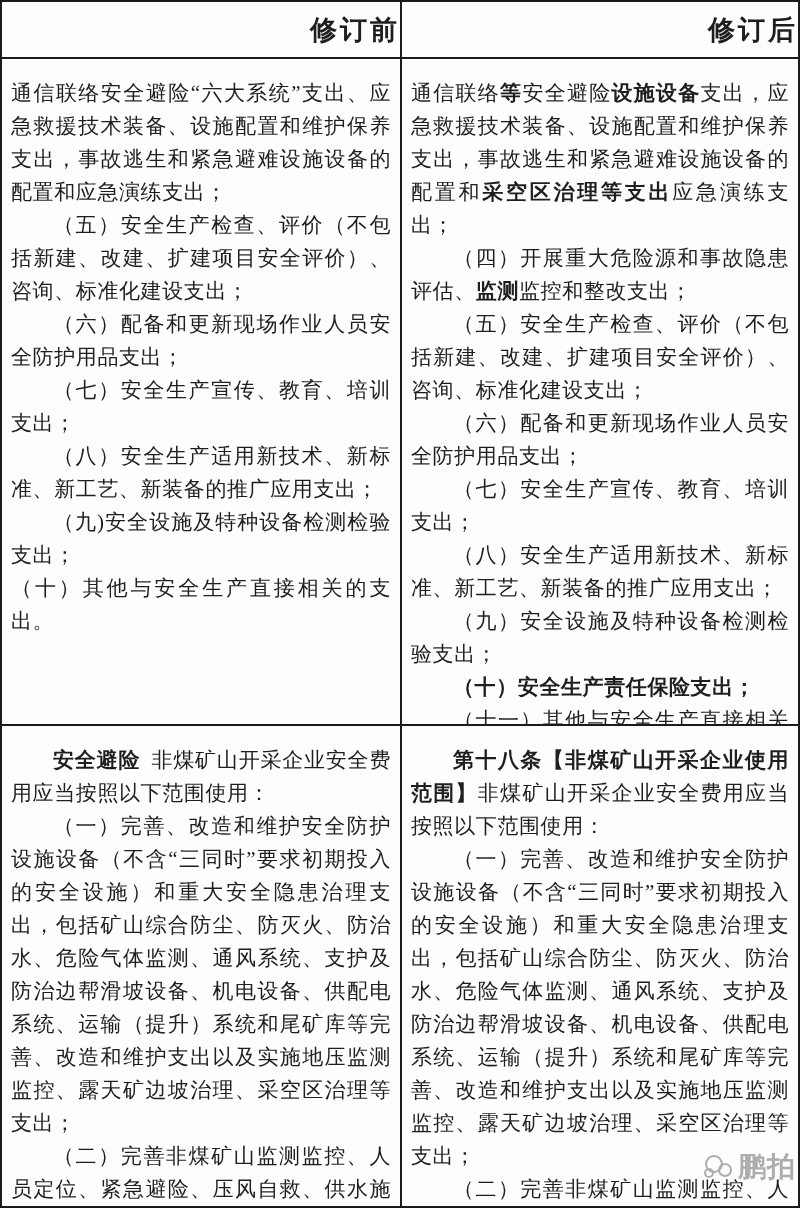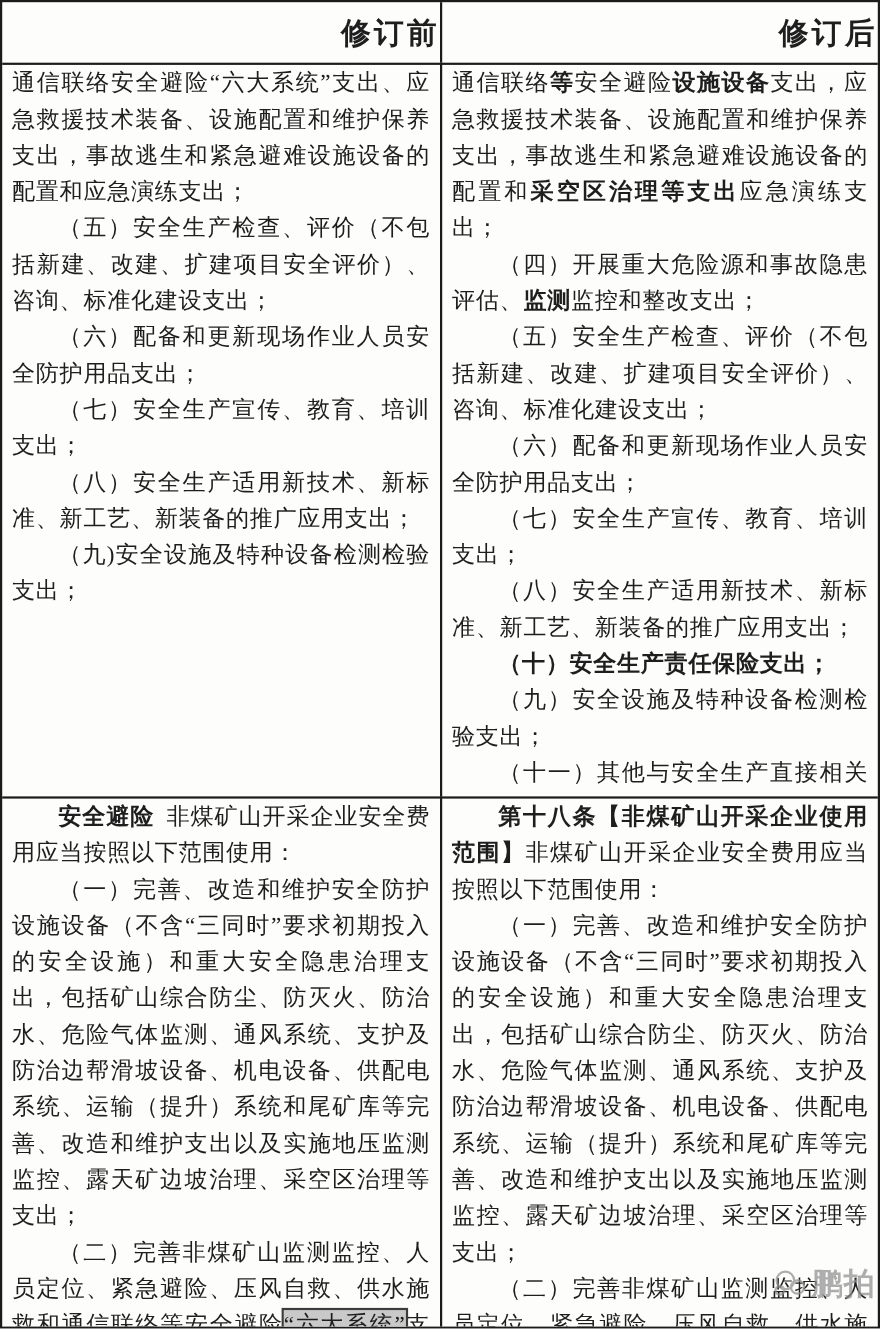--- a/index.html
+++ b/index.html
@@ -17,21 +17,21 @@
   }
   .rev-table {
     position: absolute; left: 0; top: 0;
     width: 800px; height: 1208px;
     display: grid;
     grid-template-columns: 1fr 1fr;
     grid-template-rows: 55px 667px 1fr;
     border: 2px solid var(--line-color, #1b1b1b);
   }
   .cell {
-    padding: 0 9px 0 9px;
+    padding: 18px 9px 0 9px;
     overflow: hidden;
   }
   .col2 { border-left: 2px solid var(--line-color, #1b1b1b); }
   .bt   { border-top: 2px solid var(--line-color, #1b1b1b); }
   .header-cell {
     display: flex; align-items: center; justify-content: flex-end;
     padding: 0;
   }
   .header-label {
     font-size: 27px;
@@ -81,30 +81,31 @@
       <span class="header-label">修订后</span>
     </div>
 
     <div class="cell bt">
         <p class="para"><span>通信联络安全避险“六大系统”支出、应急救援技术装备、设施配置和维护保养支出，事故逃生和紧急避难设施设备的配置和应急演练支出；</span></p>
         <p class="para indent"><span>（五）安全生产检查、评价（不包括新建、改建、扩建项目安全评价）、咨询、标准化建设支出；</span></p>
         <p class="para indent"><span>（六）配备和更新现场作业人员安全防护用品支出；</span></p>
         <p class="para indent"><span>（七）安全生产宣传、教育、培训支出；</span></p>
         <p class="para indent"><span>（八）安全生产适用新技术、新标准、新工艺、新装备的推广应用支出；</span></p>
         <p class="para indent"><span>（九)安全设施及特种设备检测检验支出；</span></p>
+        <p class="para"><span>（十）其他与安全生产直接相关的支出。</span></p>
       </div>
     <div class="cell bt col2">
         <p class="para"><span>通信联络</span><span class="seg-bold">等</span><span>安全避险</span><span class="seg-bold">设施设备</span><span>支出，应急救援技术装备、设施配置和维护保养支出，事故逃生和紧急避难设施设备的配置和</span><span class="seg-bold">采空区治理等支出</span><span>应急演练支出；</span></p>
         <p class="para indent"><span>（四）开展重大危险源和事故隐患评估、</span><span class="seg-bold">监测</span><span>监控和整改支出；</span></p>
         <p class="para indent"><span>（五）安全生产检查、评价（不包括新建、改建、扩建项目安全评价）、咨询、标准化建设支出；</span></p>
         <p class="para indent"><span>（六）配备和更新现场作业人员安全防护用品支出；</span></p>
         <p class="para indent"><span>（七）安全生产宣传、教育、培训支出；</span></p>
         <p class="para indent"><span>（八）安全生产适用新技术、新标准、新工艺、新装备的推广应用支出；</span></p>
+        <p class="para indent"><span>（九）安全设施及特种设备检测检验支出；</span></p>
         <p class="para indent"><span class="seg-bold">（十）安全生产责任保险支出；</span></p>
-        <p class="para indent"><span>（九）安全设施及特种设备检测检验支出；</span></p>
         <p class="para indent"><span>（十一）其他与安全生产直接相关的支出。</span></p>
       </div>
 
     <div class="cell bt">
         <p class="para indent"><span class="seg-bold">安全避险</span><span> 非煤矿山开采企业安全费用应当按照以下范围使用：</span></p>
         <p class="para indent"><span>（一）完善、改造和维护安全防护设施设备（不含“三同时”要求初期投入的安全设施）和重大安全隐患治理支出，包括矿山综合防尘、防灭火、防治水、危险气体监测、通风系统、支护及防治边帮滑坡设备、机电设备、供配电系统、运输（提升）系统和尾矿库等完善、改造和维护支出以及实施地压监测监控、露天矿边坡治理、采空区治理等支出；</span></p>
         <p class="para indent"><span>（二）完善非煤矿山监测监控、人员定位、紧急避险、压风自救、供水施救和通信联络等安全避险</span><span class="seg-highlight">“六大系统”</span><span>支出，</span></p>
       </div>
     <div class="cell bt col2">
         <p class="para indent"><span class="seg-bold">第十八条【非煤矿山开采企业使用范围】</span><span>非煤矿山开采企业安全费用应当按照以下范围使用：</span></p>

